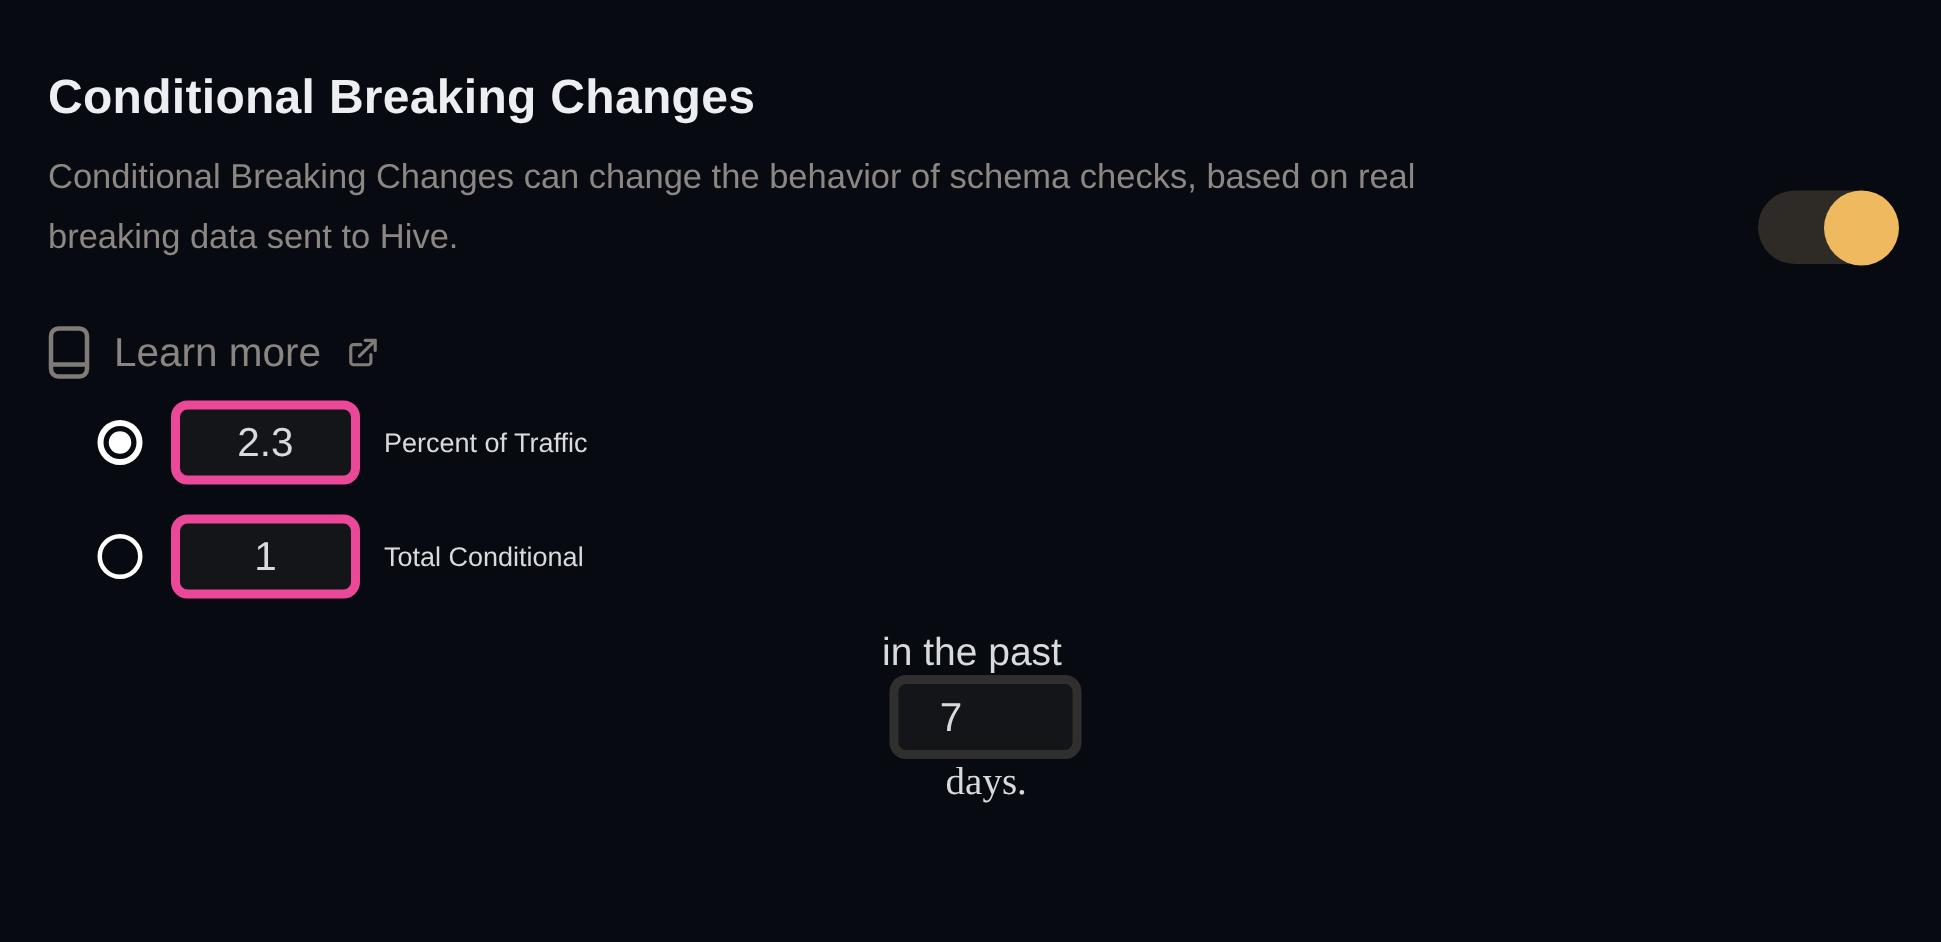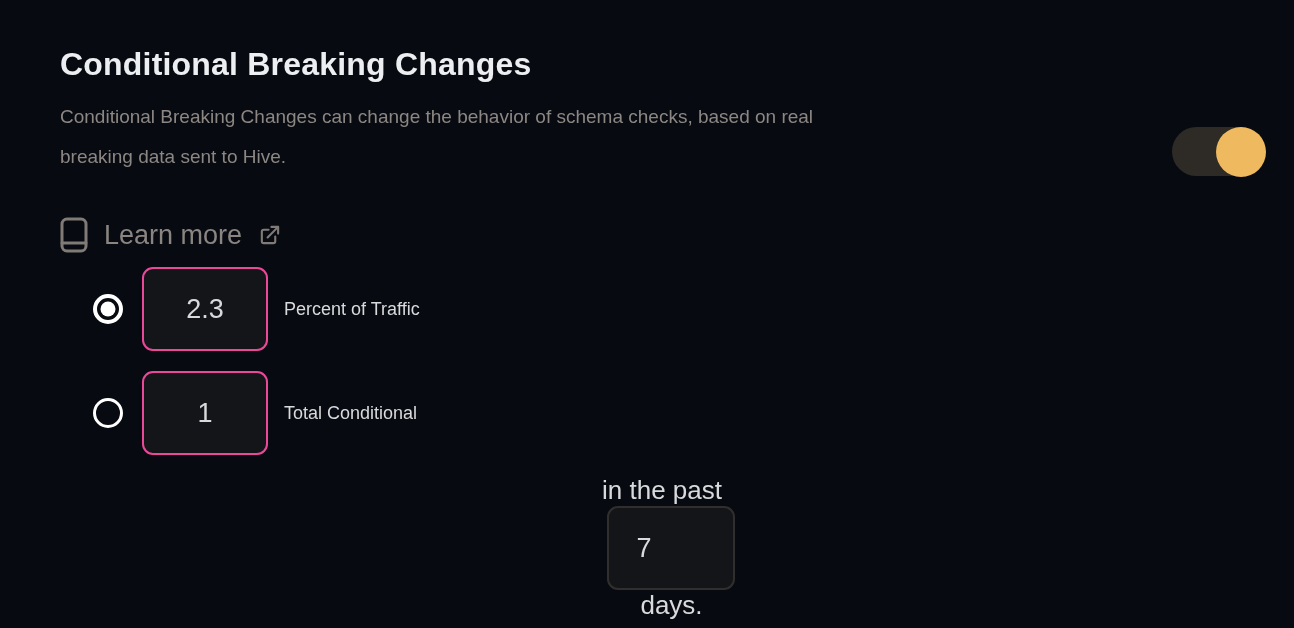--- a/index.html
+++ b/index.html
@@ -4,32 +4,32 @@
 <style>
   * { margin: 0; padding: 0; box-sizing: border-box; }
   html, body { width: 1294px; height: 628px; }
   body {
     background: #070a10;
     font-family: "Liberation Sans", "DejaVu Sans", sans-serif;
     color: #d9dadc;
     overflow: hidden;
     position: relative;
   }
-  .container { padding: 46px 30px 0 60px; position: relative; width: 1294px; height: 628px; }
+  .container { padding: 46px 30px 0 32px; position: relative; width: 1294px; height: 628px; }
 
   .title {
     font-size: 32px;
     line-height: 36px;
     font-weight: 700;
     color: #eceef1;
     letter-spacing: 0.2px;
   }
   .description {
     margin-top: 15px;
-    font-size: 19px;
+    font-size: 23px;
     line-height: 40px;
     color: #8c8783;
     max-width: 1100px;
   }
 
   
   .toggle {
     position: absolute;
     top: 127px;
     right: 30px;
@@ -91,24 +91,24 @@
     position: absolute;
     left: 50%; top: 50%;
     transform: translate(-50%, -50%);
     width: 15px; height: 15px;
     border-radius: 50%;
     background: #ffffff;
   }
 
   .num-input {
     width: 126px;
-    height: 84px;
+    height: 56px;
     margin-left: 19px;
     background: #141519;
-    border: 2px solid #ec4899;
+    border: 6px solid #ec4899;
     border-radius: 11px;
     color: #d9dadc;
     font-family: "Liberation Sans", "DejaVu Sans", sans-serif;
     font-size: 27px;
     text-align: center;
     outline: none;
   }
   .option-label { margin-left: 16px; font-size: 18px; color: #d9dadc; }
 
   
@@ -120,21 +120,21 @@
     color: #d9dadc;
     flex-direction: column;
   }
   .period-row .num-input {
     margin-left: 17px;
     width: 128px;
     border-color: #302f2d;
     text-align: left;
     padding-left: 28px;
   }
-  .period-suffix { margin-left: 19px; }
+  .period-suffix { margin-left: 19px; font-family: Liberation Serif, serif; }
 </style>
 </head>
 <body>
 
 <div class="container">
 
   <h2 class="title">Conditional Breaking Changes</h2>
 
   <div class="description">
     <div>Conditional Breaking Changes can change the behavior of schema checks, based on real</div>

